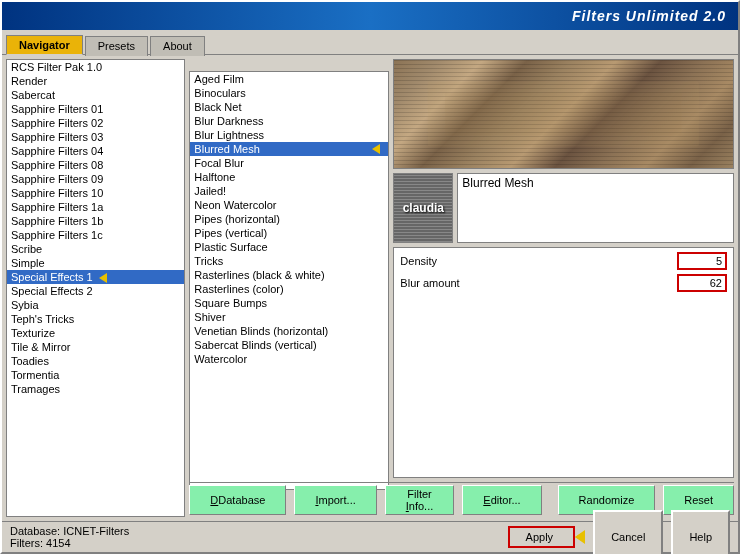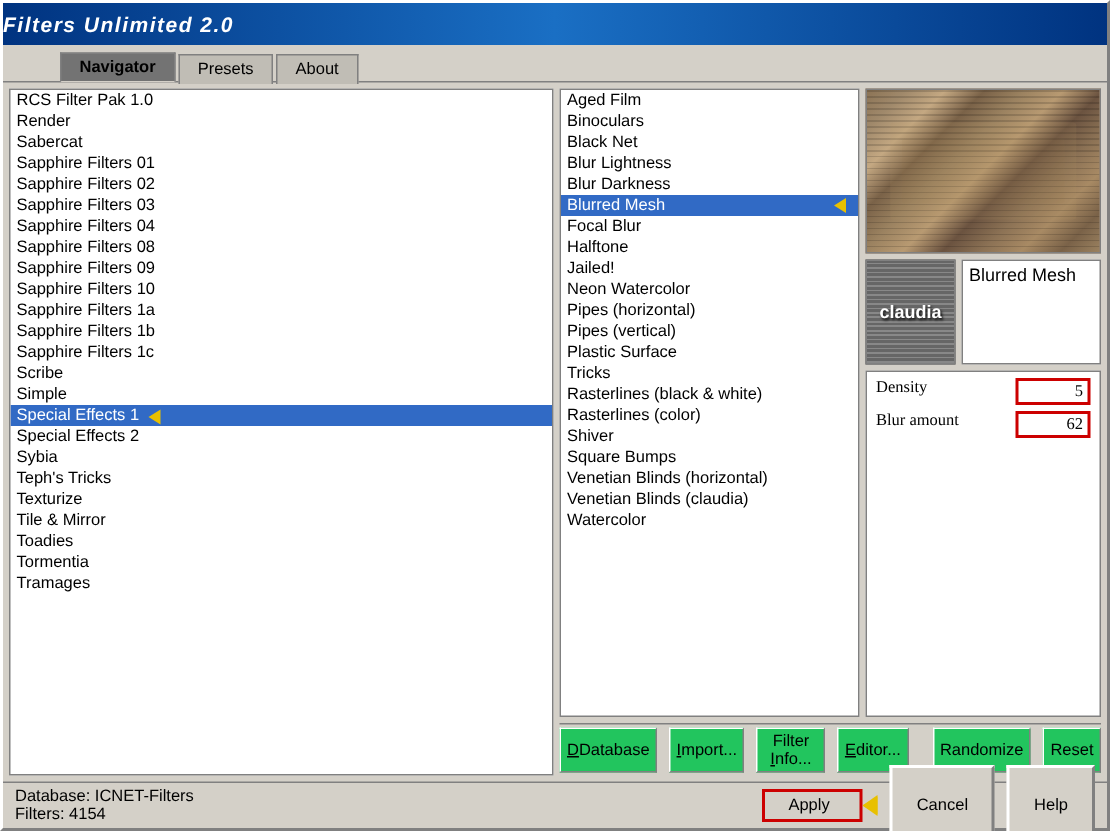--- a/index.html
+++ b/index.html
@@ -22,20 +22,21 @@
       display: flex;
       flex-direction: column;
     }
 
     
     .title-bar {
       background: linear-gradient(to right, #003380, #1a6fc4, #003380);
       height: 28px;
       display: flex;
       align-items: center;
+      justify-content: flex-end;
       padding-right: 12px;
     }
     .title-text {
       color: #fff;
       font-size: 14px;
       font-style: italic;
       font-weight: bold;
       letter-spacing: 1px;
     }
 
@@ -51,25 +52,24 @@
       border: 1px solid #808080;
       border-bottom: none;
       background: #d4d0c8;
       cursor: pointer;
       margin-right: 2px;
       font-size: 11px;
       position: relative;
       top: 1px;
     }
     .tab.active {
-      background: #737373;
+      background: #eab308;
       border-bottom: 1px solid #d4d0c8;
       font-weight: bold;
       z-index: 1;
-      margin-left: 34px;
     }
     .tab:not(.active) {
       background: #c0bdb5;
       top: 2px;
     }
 
     
     .main-content {
       display: flex;
       flex: 1;
@@ -115,20 +115,21 @@
       gap: 4px;
       flex: 1;
     }
 
     
     .filter-list {
       width: 200px;
       border: 1px solid #808080;
       background: #fff;
       overflow-y: auto;
+      margin-top: 12px;
     }
     .filter-list-item {
       padding: 1px 4px;
       cursor: pointer;
       font-size: 11px;
       white-space: nowrap;
     }
     .filter-list-item.selected {
       background: #316ac5;
       color: #fff;
@@ -221,23 +222,23 @@
 
     
     .params-area {
       flex: 1;
       border: 1px solid #808080;
       background: #fff;
       padding: 2px;
     }
     .param-row {
       display: flex;
+      align-items: center;
       padding: 2px 4px;
       gap: 4px;
-      font-family: Liberation Serif, serif;
     }
     .param-label {
       flex: 1;
       font-size: 11px;
     }
     .param-value {
       width: 50px;
       text-align: right;
       font-size: 11px;
       border: 2px solid #cc0000;
@@ -246,22 +247,22 @@
     }
 
     
     .bottom-toolbar {
       display: flex;
       gap: 8px;
       padding: 2px 0;
       border-top: 1px solid #808080;
     }
     .toolbar-btn {
-      padding: 2px 4px;
-      background: #22c55e;
+      padding: 2px 20px;
+      background: #86efac;
       border: 1px solid;
       border-color: #fff #808080 #808080 #fff;
       cursor: pointer;
       font-size: 11px;
     }
     .spacer { flex: 1; }
 
     
     .status-bar {
       height: 31px;
@@ -419,40 +420,40 @@
     </div>
 
     <div class="right-panel">
 
       <div class="middle-row">
 
         <div class="filter-list filter-list-scroll">
           <div class="filter-list-item">Aged Film</div>
           <div class="filter-list-item">Binoculars</div>
           <div class="filter-list-item">Black Net</div>
+          <div class="filter-list-item">Blur Darkness</div>
           <div class="filter-list-item">Blur Lightness</div>
-          <div class="filter-list-item">Blur Darkness</div>
           <div class="filter-list-item selected" style="display:flex;align-items:center;justify-content:space-between;">
             <span>Blurred Mesh</span>
             <span style="display:inline-block;width:0;height:0;border-top:5px solid transparent;border-bottom:5px solid transparent;border-right:8px solid #e8c000;margin-right:4px;"></span>
           </div>
           <div class="filter-list-item">Focal Blur</div>
           <div class="filter-list-item">Halftone</div>
           <div class="filter-list-item">Jailed!</div>
           <div class="filter-list-item">Neon Watercolor</div>
           <div class="filter-list-item">Pipes (horizontal)</div>
           <div class="filter-list-item">Pipes (vertical)</div>
           <div class="filter-list-item">Plastic Surface</div>
           <div class="filter-list-item">Tricks</div>
           <div class="filter-list-item">Rasterlines (black &amp; white)</div>
           <div class="filter-list-item">Rasterlines (color)</div>
+          <div class="filter-list-item">Square Bumps</div>
           <div class="filter-list-item">Shiver</div>
-          <div class="filter-list-item">Square Bumps</div>
           <div class="filter-list-item">Venetian Blinds (horizontal)</div>
-          <div class="filter-list-item">Venetian Blinds (claudia)</div>
+          <div class="filter-list-item">Sabercat Blinds (vertical)</div>
           <div class="filter-list-item">Watercolor</div>
         </div>
 
         <div class="preview-area">
 
           <div class="preview-top">
             <div class="preview-canvas">
               <div class="preview-lines"></div>
               <svg width="100%" height="100%" style="position:absolute;top:0;left:0;opacity:0.3">
                 <rect x="10%" y="20%" width="80%" height="60%" fill="rgba(180,150,100,0.4)" rx="2"></rect>

